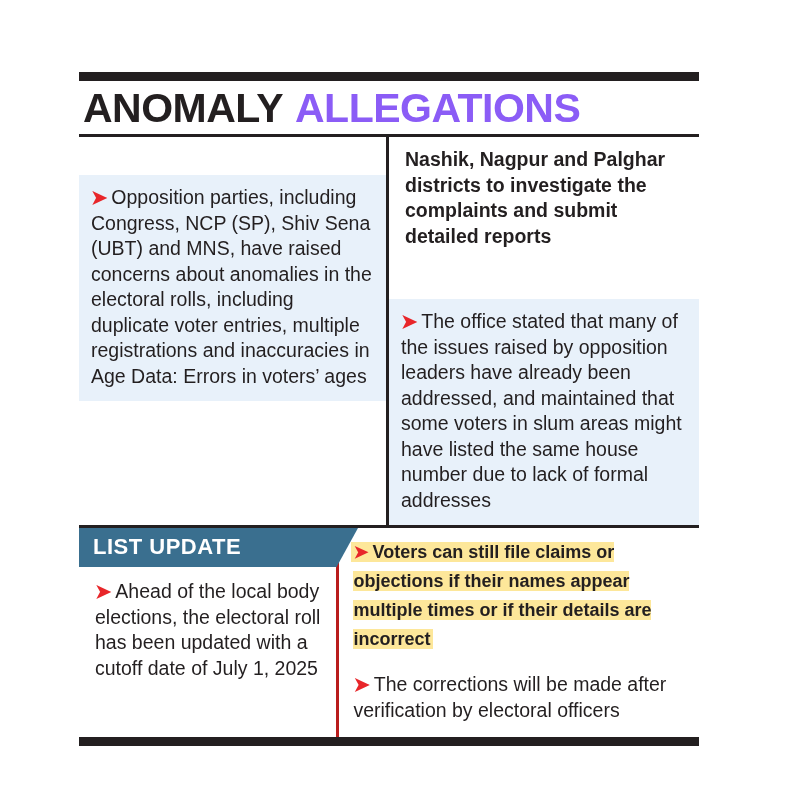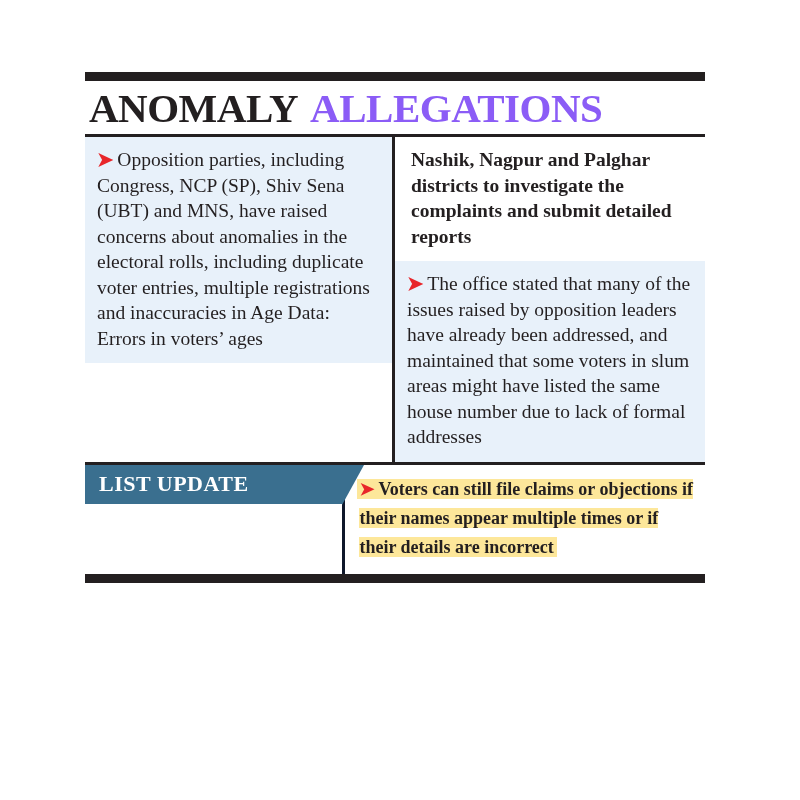--- a/index.html
+++ b/index.html
@@ -8,24 +8,23 @@
     background: #ffffff;
   }
   body {
     width: 800px;
     height: 800px;
     font-family: "Liberation Sans", sans-serif;
     overflow: hidden;
   }
   .graphic {
     position: absolute;
-    left: 85px;
+    left: 79px;
     top: 72px;
     width: 620px;
-    font-family: Liberation Serif, serif;
   }
   
   .top-rule {
     height: 9px;
     background: #231f20;
     width: 100%;
   }
   .headline {
     display: flex;
     align-items: baseline;
@@ -56,21 +55,21 @@
     box-sizing: border-box;
   }
   .col-left {
     border-right: 3px solid #231f20;
   }
   .block {
     padding: 10px 12px 12px 12px;
     box-sizing: border-box;
   }
   .block.plain { background: #ffffff; padding-left: 16px; }
-  .block.tint  { background: #e8f1fa; }
+  .block.tint  { background: #e8f1fa; margin-top: 38px; }
 
   .para {
     font-size: 19.5px;
     line-height: 25.5px;
     color: #231f20;
   }
   .para.bold { font-weight: bold; }
 
   .arrow {
     color: #e8262a;
@@ -80,21 +79,21 @@
 
   
   .lower {
     display: flex;
     width: 100%;
     border-bottom: 9px solid #231f20;
   }
   .lower-left {
     width: 42%;
     box-sizing: border-box;
-    border-right: 3px solid #0f172a;
+    border-right: 3px solid #b91c1c;
   }
   .lower-right {
     width: 58%;
     box-sizing: border-box;
   }
   .sect-label {
     background: #3a6f8f;
     color: #ffffff;
     font-size: 22px;
     font-weight: bold;
@@ -169,25 +168,35 @@
         </div>
       </div>
     </div>
 
   </div>
 
   <div class="lower">
 
     <div class="lower-left">
       <span class="sect-label">LIST UPDATE</span>
+      <div class="block plain">
+        <div class="para">
+          <span class="arrow">➤</span><span>Ahead of the local body elections, the electoral roll has been updated with a cutoff date of July 1, 2025</span>
+        </div>
+      </div>
     </div>
 
     <div class="lower-right">
       <div class="hl-block">
         <div class="hl-wrap">
           <span class="hl-line"><span class="arrow">➤</span><span>Voters can still file claims or objections if their names appear multiple times or if their details are incorrect</span></span>
         </div>
       </div>
+      <div class="last-block">
+        <div class="para">
+          <span class="arrow">➤</span><span>The corrections will be made after verification by electoral officers</span>
+        </div>
+      </div>
     </div>
 
   </div>
 
 </div>
 
 </body></html>

